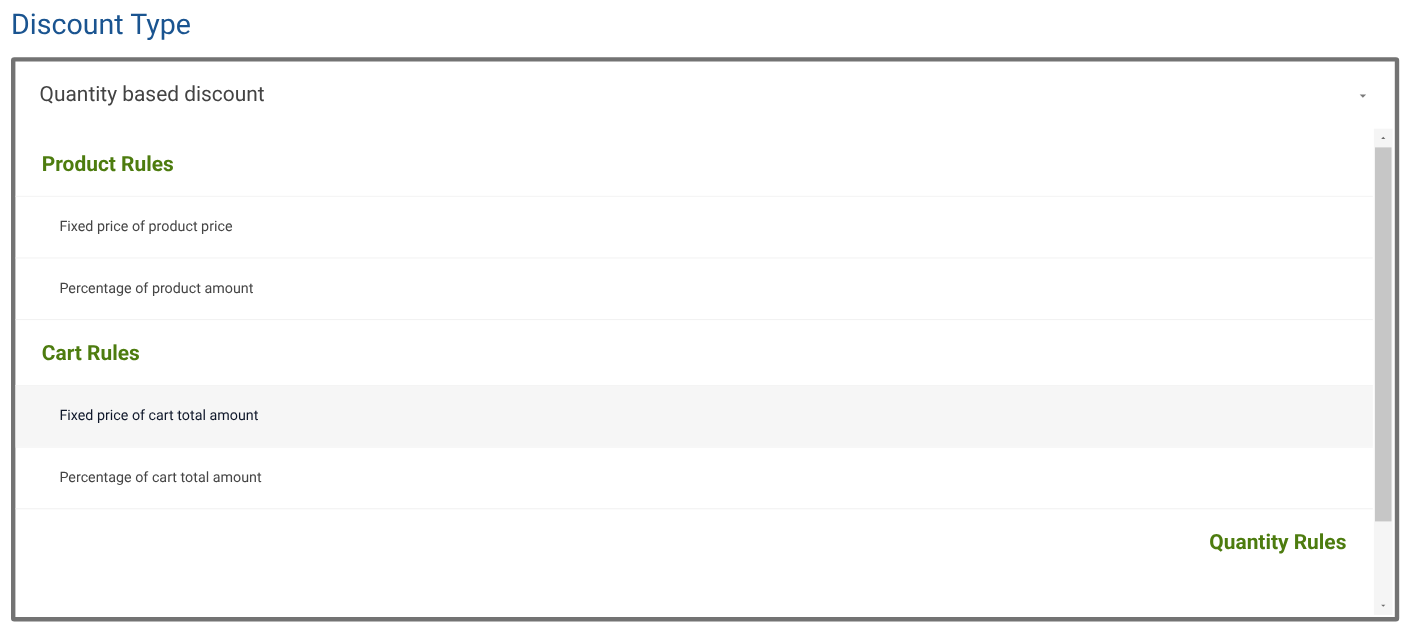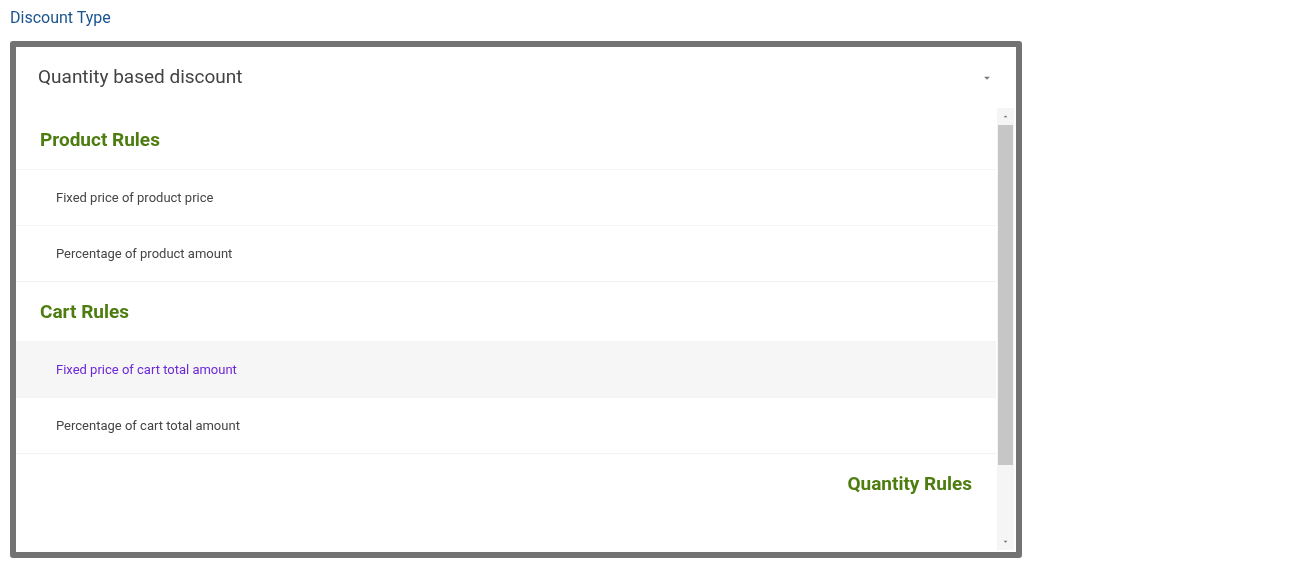--- a/index.html
+++ b/index.html
@@ -8,29 +8,29 @@
       padding: 0;
     }
     body {
       font-family: -apple-system, BlinkMacSystemFont, "Segoe UI", Roboto, "Helvetica Neue", Arial, sans-serif;
       background: #ffffff;
       padding: 8px 10px;
       width: 1290px;
     }
     .field-label {
       color: #1a5490;
-      font-size: 16px;
+      font-size: 26px;
       font-weight: 400;
       margin-bottom: 14px;
     }
     .select-container {
-      border: 6px solid #737373;
+      border: 4px solid #737373;
       border-radius: 3px;
       background: #ffffff;
-      width: 1012px;
+      width: 1262px;
       position: relative;
     }
     .select-header {
       display: flex;
       align-items: center;
       justify-content: space-between;
       padding: 18px 22px 18px 22px;
       cursor: pointer;
     }
     .select-value {
@@ -80,21 +80,21 @@
       font-size: 13px;
       font-weight: 400;
       border-top: 1px solid #f4f4f4;
       cursor: pointer;
     }
     .option-item.first-in-group {
       border-top: 1px solid #f4f4f4;
     }
     .option-item.highlighted {
       background: #f6f6f6;
-      color: #6d28d9;
+      color: #0f172a;
     }
     .scrollbar-track {
       position: absolute;
       right: 2px;
       top: 2px;
       bottom: 2px;
       width: 17px;
       background: #f5f5f5;
       display: flex;
       flex-direction: column;

